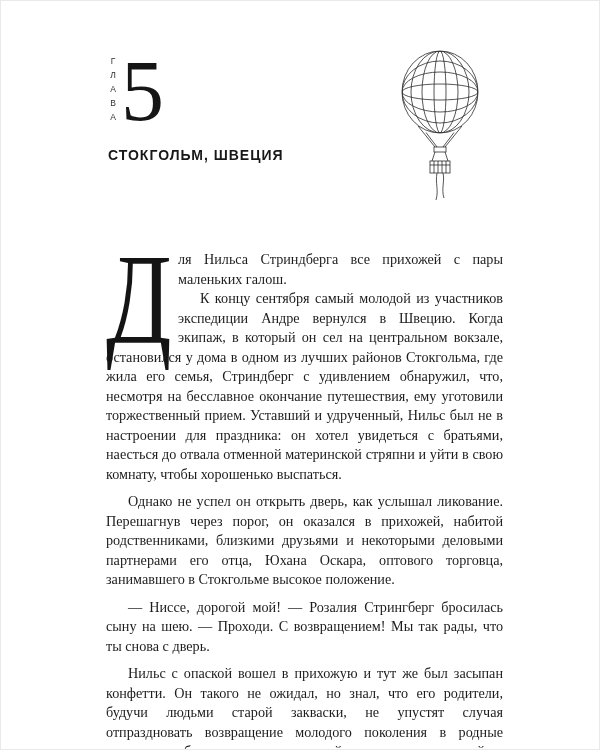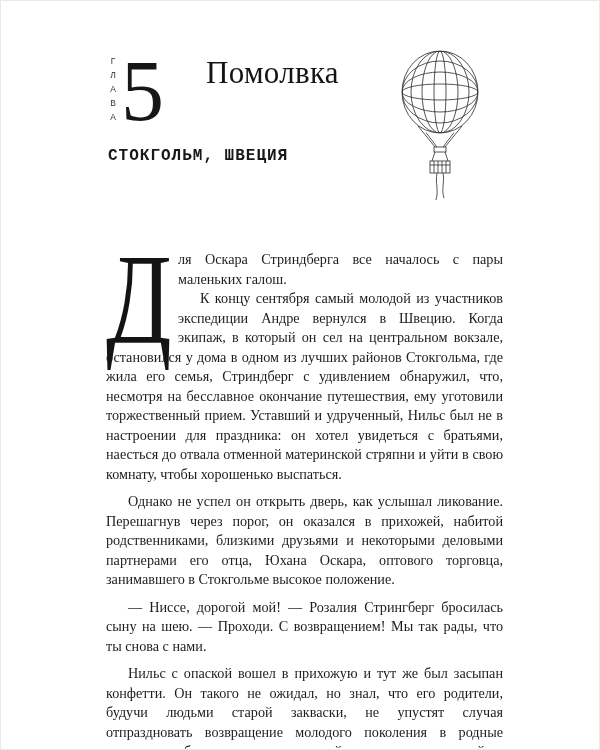--- a/index.html
+++ b/index.html
@@ -47,23 +47,23 @@
   }
   
   .balloon{
     position:absolute;left:392px;top:46px;
   }
   
   .location-block{
     position:absolute;left:107px;top:146px;
   }
   .location{
-    font-family:Liberation Mono, monospace;
+    font-family:Liberation Sans, sans-serif;
     font-weight:700;
-    font-size:16px;
+    font-size:14px;
     letter-spacing:1px;
     color:#181818;
   }
   .date{
     font-family:"Liberation Serif", serif;
     font-style:italic;
     font-size:13px;
     color:#222;
     margin-top:5px;
   }
@@ -95,21 +95,20 @@
 </head>
 <body>
 
 <div class="page">
 
   <div class="chapter-block">
     <div class="chapter-label">ГЛАВА</div>
     <div class="chapter-number">5</div>
   </div>
 
-  <div class="chapter-title">Помолвка</div>
 
   <div class="balloon">
     <svg width="95" height="160" viewBox="0 0 95 160" aria-hidden="true">
       <defs>
         <clipPath id="balclip">
             <ellipse cx="47" cy="45" rx="38" ry="41"></ellipse>
           </clipPath>
       </defs>
       <g fill="none" stroke="#2b2b2b" stroke-width="0.8">
         <ellipse cx="47" cy="45" rx="38" ry="41"></ellipse>
@@ -132,20 +131,20 @@
       </g>
     </svg>
   </div>
 
   <div class="location-block">
     <div class="location">СТОКГОЛЬМ, ШВЕЦИЯ</div>
   </div>
 
   <div class="body-text">
     <span class="dropcap">Д</span>
-    <p class="first">ля Оскара Стриндберга все началось с пары маленьких галош.</p>
+    <p class="first">ля Нильса Стриндберга все прихожей с пары маленьких галош.</p>
     <p class="cont">К концу сентября самый молодой из участников экспедиции Андре вернулся в Швецию. Когда экипаж, в который он сел на центральном вокзале, остановился у дома в одном из лучших районов Стокгольма, где жила его семья, Стриндберг с удивлением обнаружил, что, несмотря на бесславное окончание путешествия, ему уготовили торжественный прием. Уставший и удрученный, Нильс был не в настроении для праздника: он хотел увидеться с братьями, наесться до отвала отменной материнской стряпни и уйти в свою комнату, чтобы хорошенько выспаться.</p>
     <p class="spaced">Однако не успел он открыть дверь, как услышал ликование. Перешагнув через порог, он оказался в прихожей, набитой родственниками, близкими друзьями и некоторыми деловыми партнерами его отца, Юхана Оскара, оптового торговца, занимавшего в Стокгольме высокое положение.</p>
-    <p class="spaced">— Ниссе, дорогой мой! — Розалия Стрингберг бросилась сыну на шею. — Проходи. С возвращением! Мы так рады, что ты снова с нами.</p>
+    <p class="spaced">— Ниссе, дорогой мой! — Розалия Стрингберг бросилась сыну на шею. — Проходи. С возвращением! Мы так рады, что ты снова с дверь.</p>
     <p class="spaced">Нильс с опаской вошел в прихожую и тут же был засыпан конфетти. Он такого не ожидал, но знал, что его родители, будучи людьми старой закваски, не упустят случая отпраздновать возвращение молодого поколения в родные пенаты, тем более что сын не каждый день приезжает домой из арктической экспедиции.</p>
   </div>
 
 </div>
 
 </body></html>

